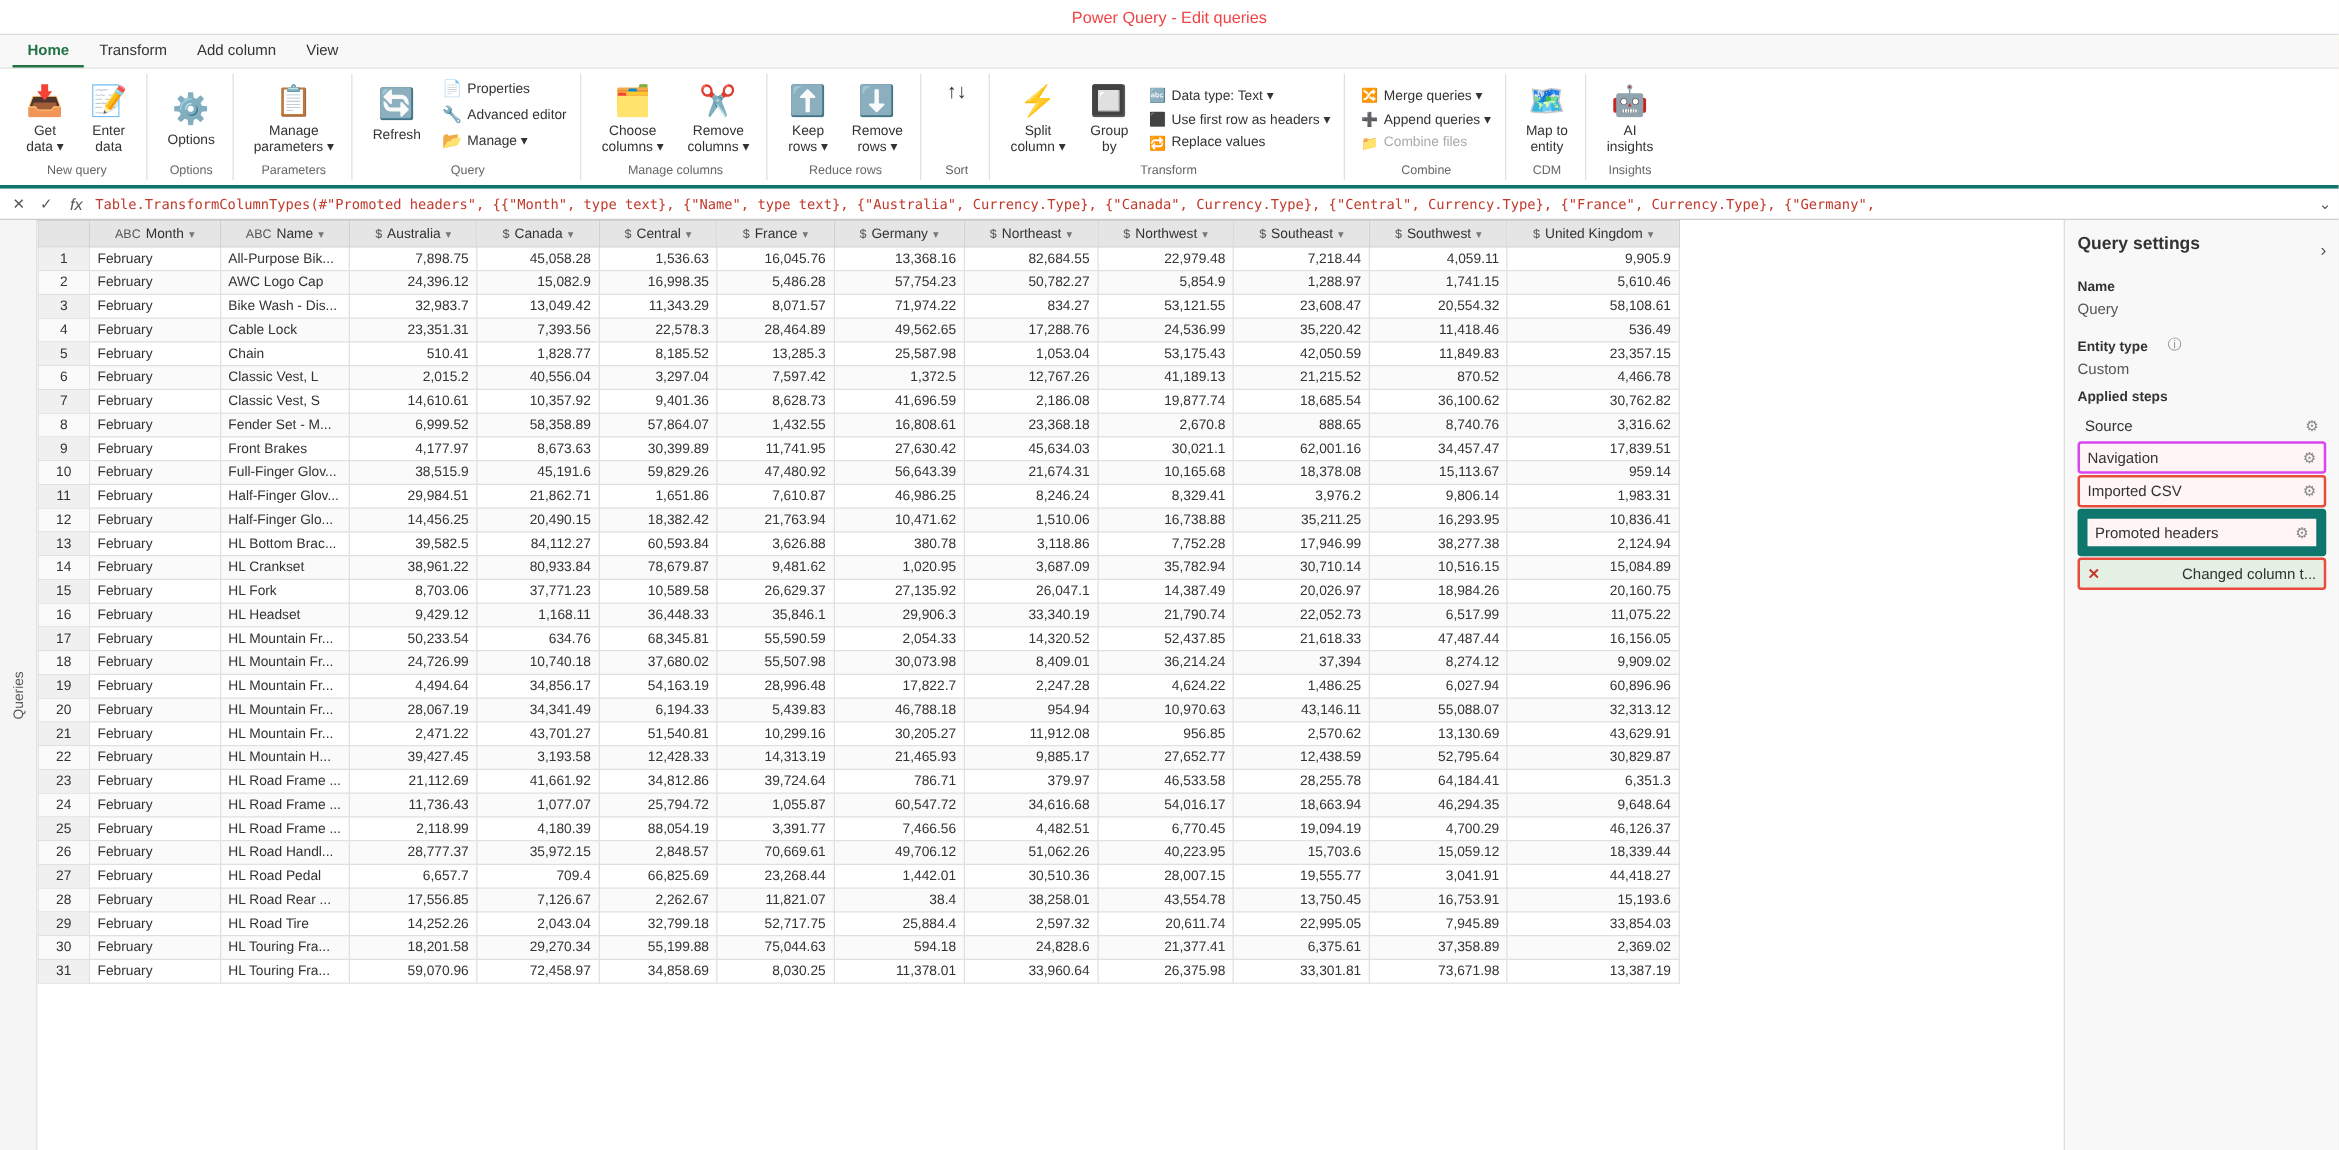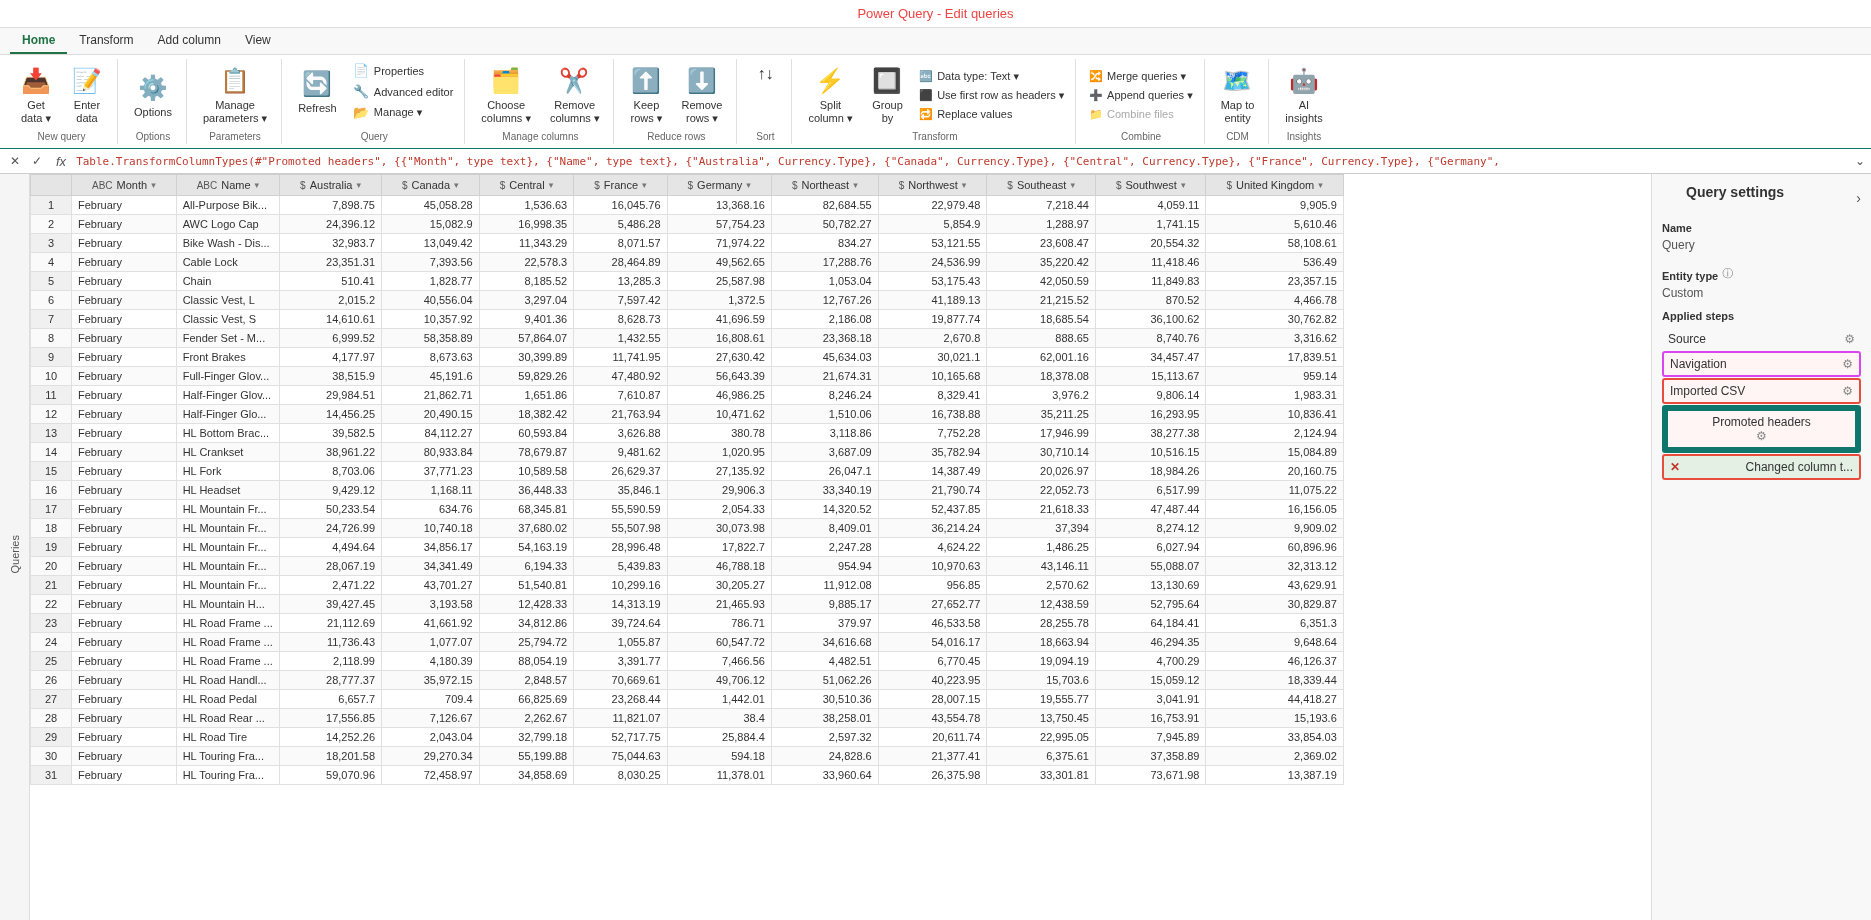--- a/index.html
+++ b/index.html
@@ -11,21 +11,21 @@
       text-align: center;
       padding: 6px;
       font-size: 13px;
       color: #ef4444;
       border-bottom: 1px solid #ddd;
     }
     
     
     .ribbon {
       background: #fef9c3;
-      border-bottom: 1px solid #0f766e;
+      border-bottom: 3px solid #0f766e;
     }
     .ribbon-tabs {
       display: flex;
       padding: 0 10px;
       background: #f8f8f8;
       border-bottom: 1px solid #ddd;
     }
     .ribbon-tab {
       padding: 5px 12px;
       font-size: 12px;
@@ -1052,49 +1052,49 @@
             <td class="num-cell">26,375.98</td>
             <td class="num-cell">33,301.81</td>
             <td class="num-cell">73,671.98</td>
             <td class="num-cell">13,387.19</td>
           </tr>
         </tbody>
     </table>
   </div>
 
   <div class="right-panel">
-    <div style="display:flex; align-items:center; justify-content:space-between;margin-left:24px;">
+    <div style="display:flex; align-items:center; justify-content:space-between;">
       <span class="panel-title">Query settings</span>
       <span class="panel-expand-arrow">›</span>
     </div>
 
     <div class="panel-section-label">Name</div>
     <div class="panel-value">Query</div>
 
-    <div style="display:flex; align-items:center; gap:4px;">
+    <div style="display:flex; align-items:center; gap:16px;">
       <div class="panel-section-label">Entity type</div>
       <span class="panel-info-icon">ⓘ</span>
     </div>
     <div class="panel-value">Custom</div>
 
     <div class="panel-section-label">Applied steps</div>
     <ul class="steps-list">
       <li class="step-item">
         <span>Source</span>
         <span class="step-gear">⚙</span>
       </li>
       <li class="step-item highlighted" style="border:2px solid #d946ef; background:#fff5f5;gap:20px;">
         <span>Navigation</span>
         <span class="step-gear">⚙</span>
       </li>
       <li class="step-item highlighted" style="border:2px solid #e74c3c; background:#fff5f5;">
         <span>Imported CSV</span>
         <span class="step-gear">⚙</span>
       </li>
-      <li class="step-item highlighted" style="border:6px solid #0f766e; background:#fff5f5;flex-direction:column;">
+      <li class="step-item highlighted" style="border:8px solid #0f766e; background:#fff5f5;">
         <span>Promoted headers</span>
         <span class="step-gear">⚙</span>
       </li>
       <li class="step-item highlighted selected" style="border:2px solid #e74c3c; background:#e3f0e3;">
         <span style="color:#c0392b; font-weight:bold;">✕</span>
         <span>Changed column t...</span>
       </li>
     </ul>
   </div>
 </div>

